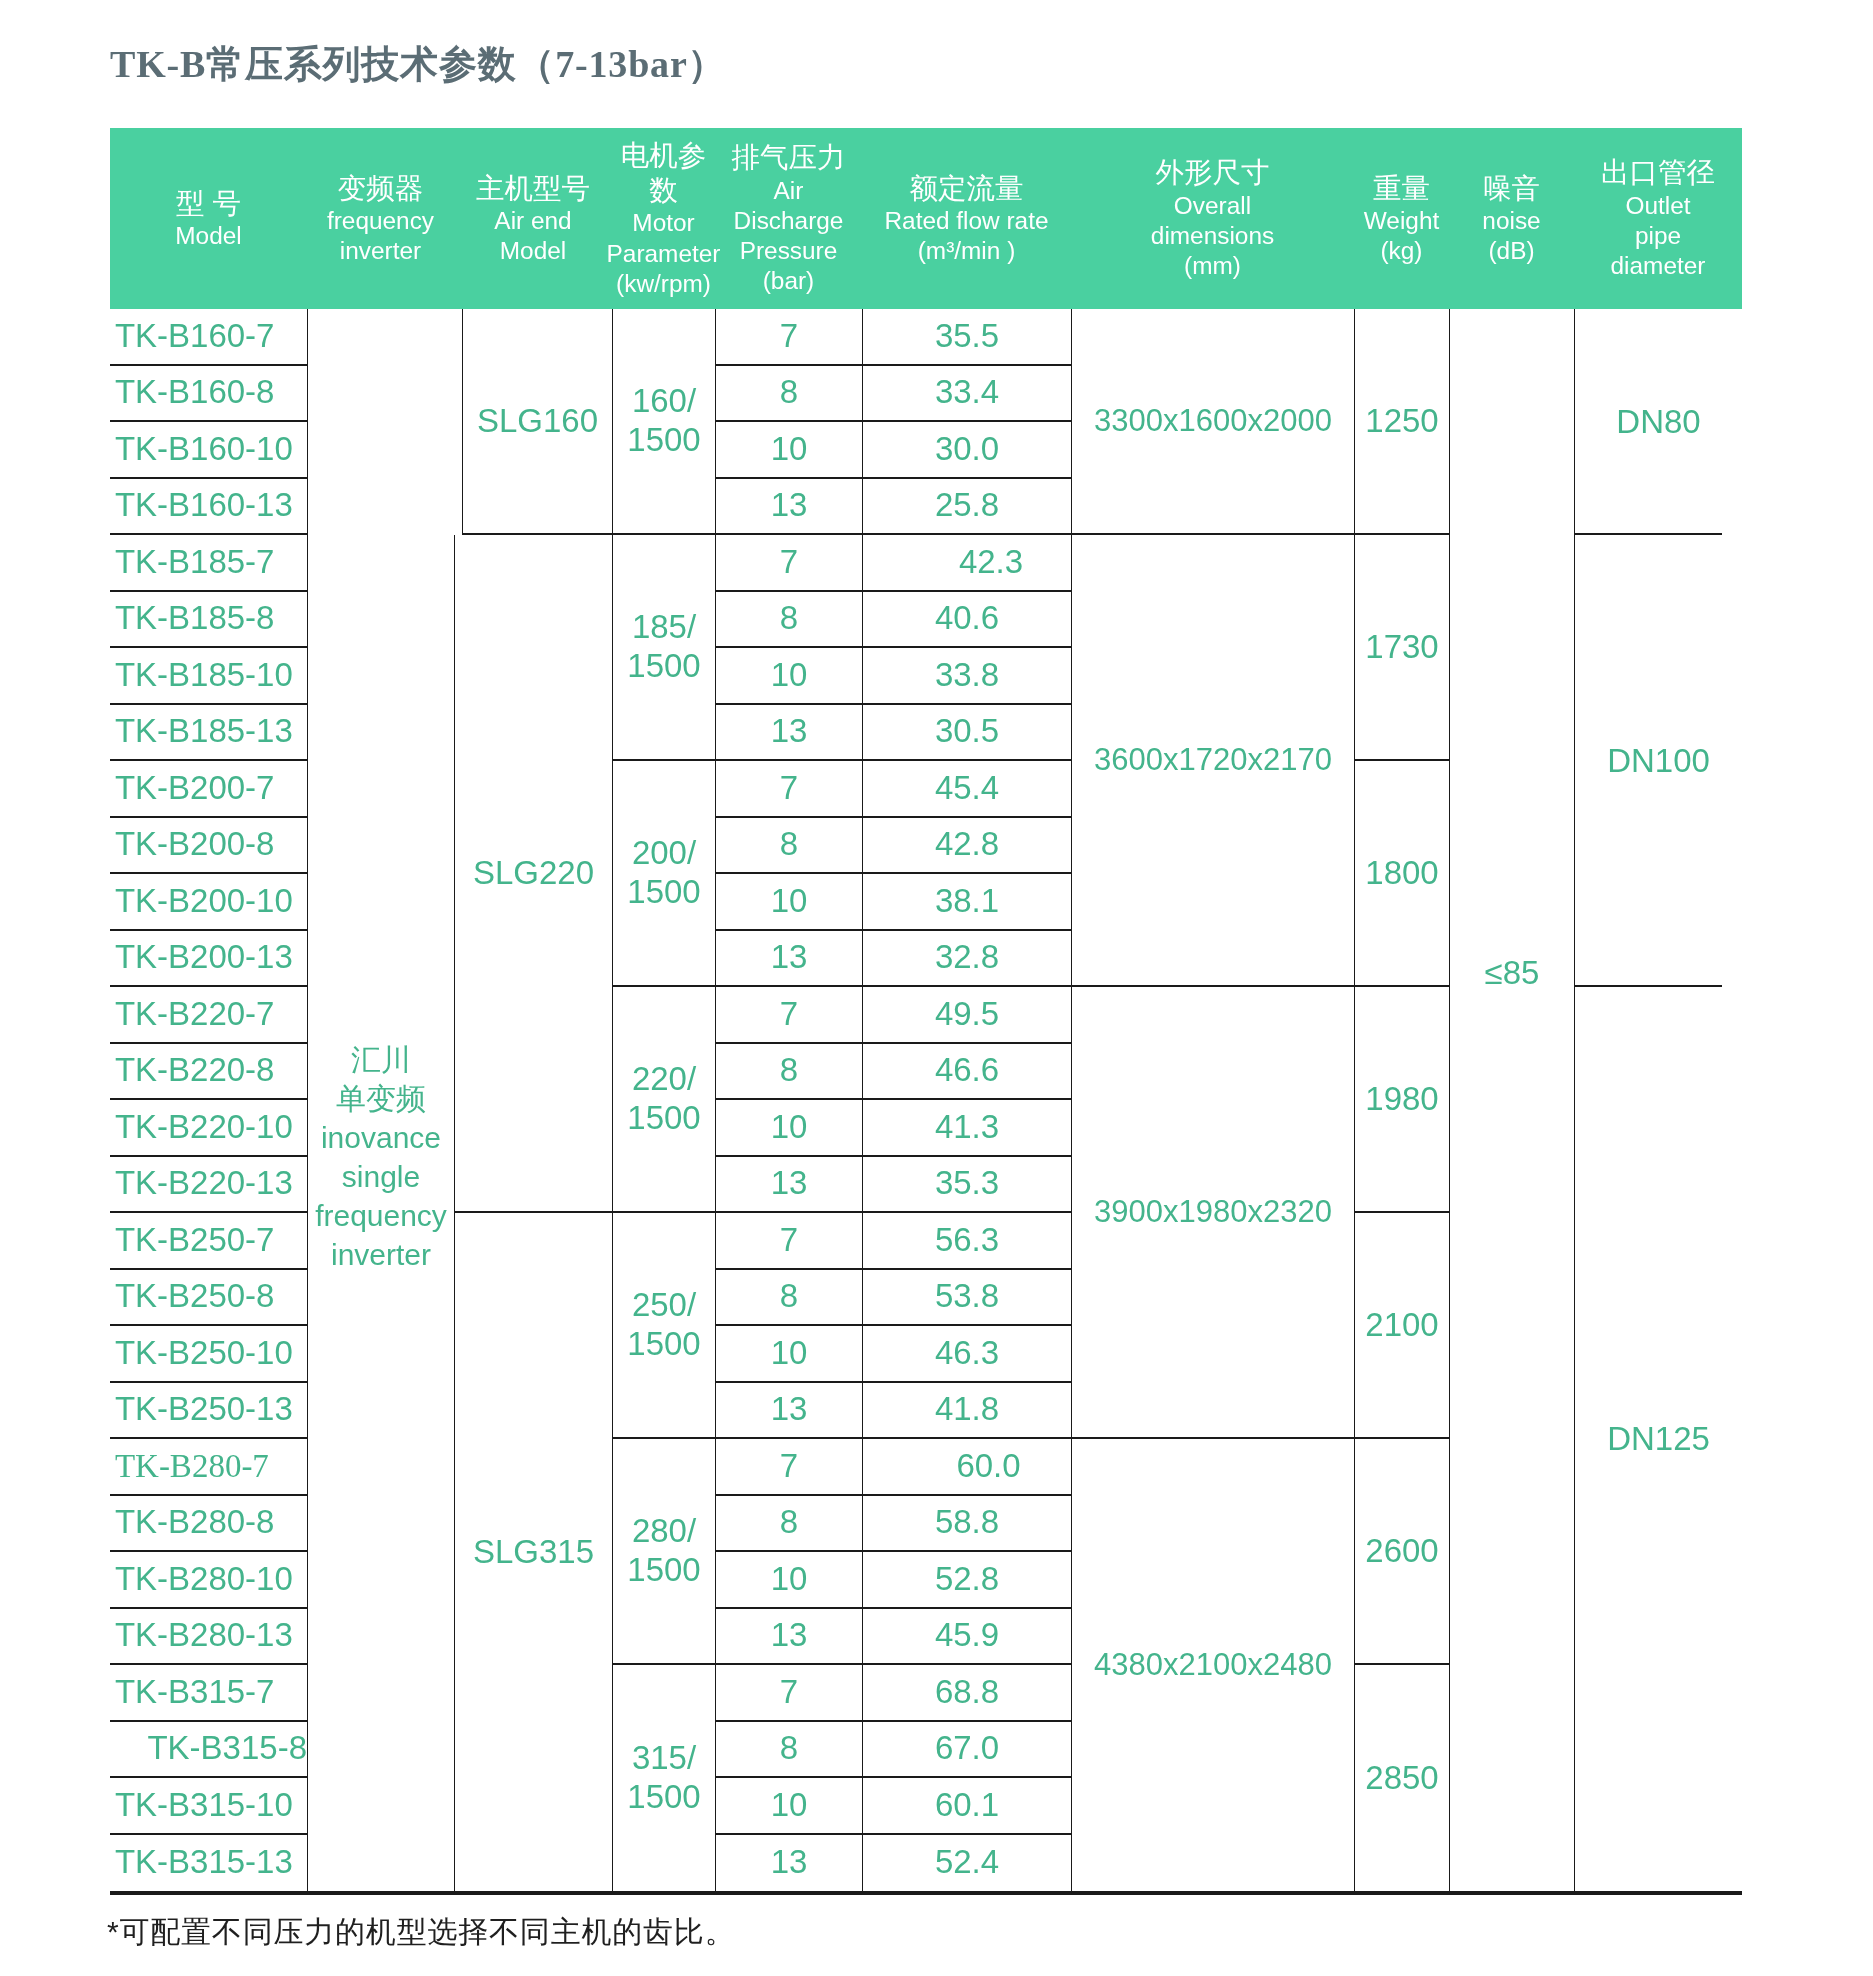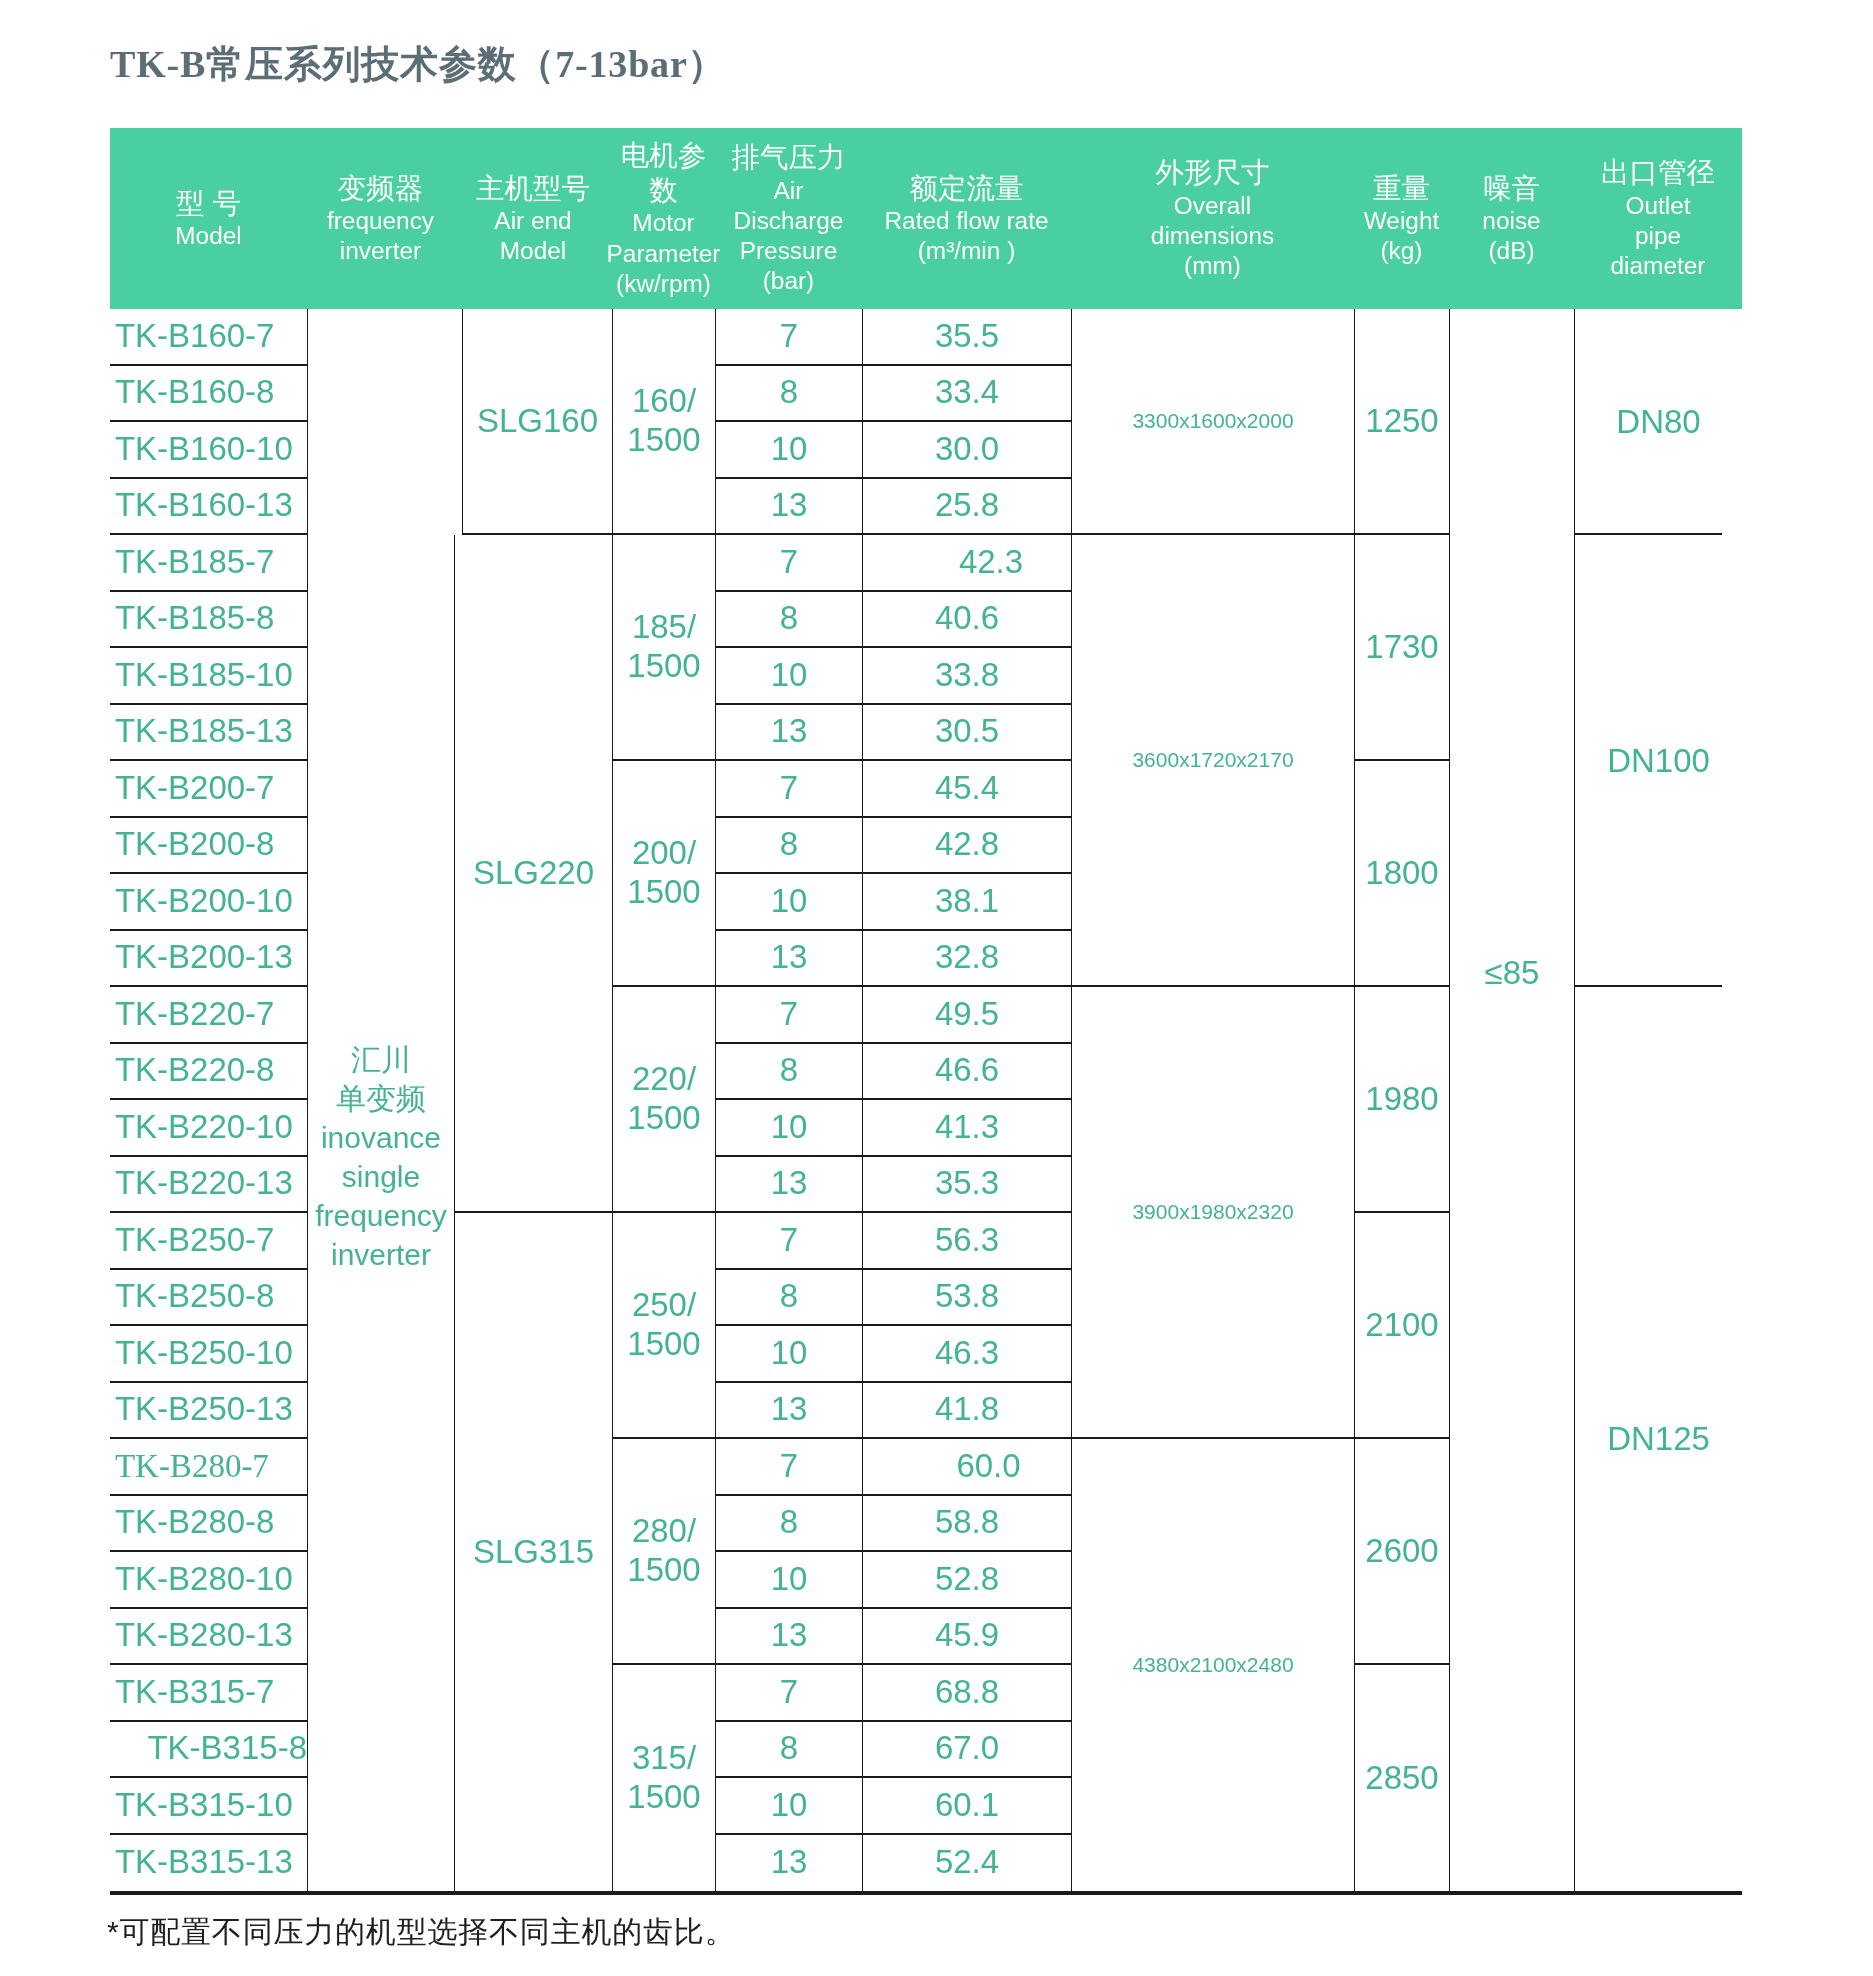--- a/index.html
+++ b/index.html
@@ -41,21 +41,21 @@
     color:var(--teal);font-size:33px;line-height:1.18;text-align:center;
     overflow:visible;white-space:nowrap;
   }
   .cell.bl{border-left:1.6px solid var(--line);}
   .cell.bb{border-bottom:2.4px solid var(--line);}
   .cell.bbp::after{
     content:"";position:absolute;left:0;bottom:0;height:2.4px;width:88%;
     background:var(--line);
   }
   .cell.model{align-items:flex-start;padding-left:4.9px;}
-  .cell.dims{font-size:21px;}
+  .cell.dims{font-size:31px;}
   .cell.freq{font-size:30px;line-height:1.3;padding-top:114px;}
   .cell.noise{display:block;}
   .cell.noise .pin{
     position:absolute;top:42%;left:0;right:0;transform:translateY(-50%);
     text-align:center;
   }
   .footnote{
     position:absolute;left:107px;top:1912px;
     font-size:30px;color:var(--foot);letter-spacing:0.8px;
   }

